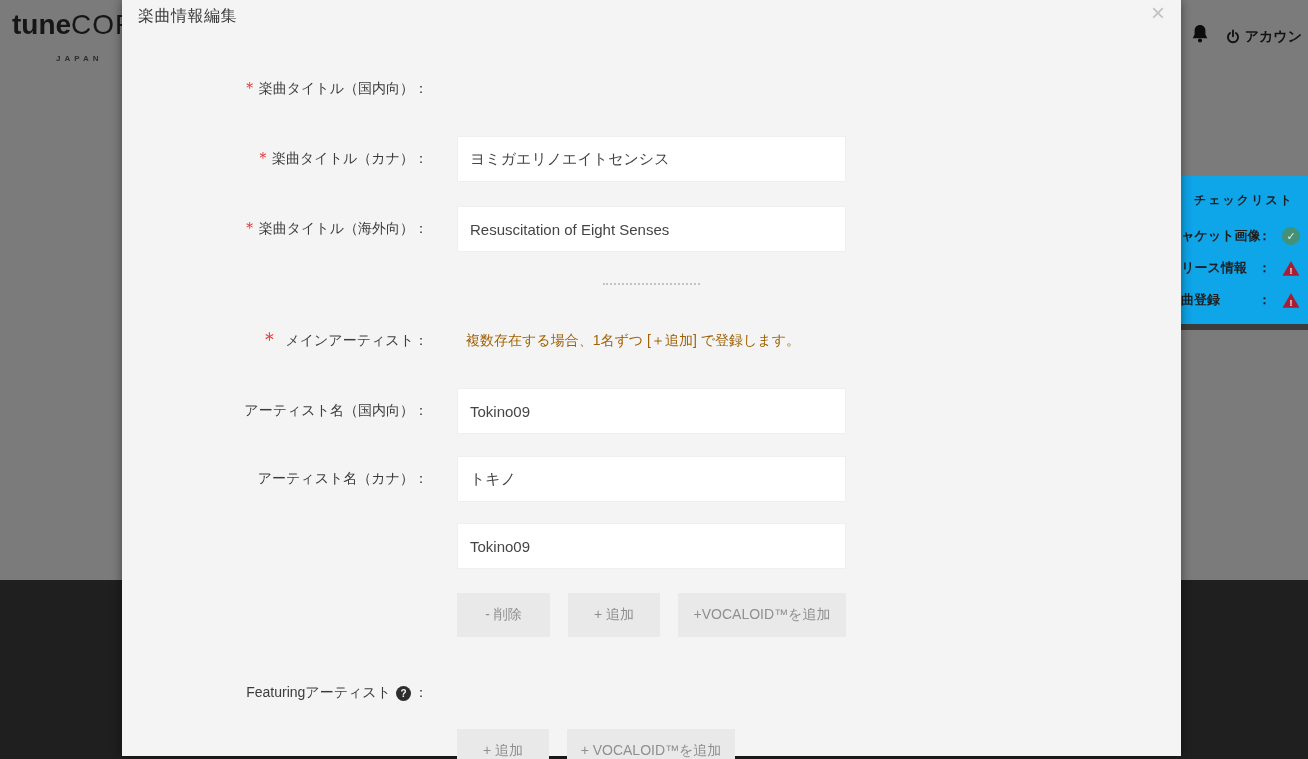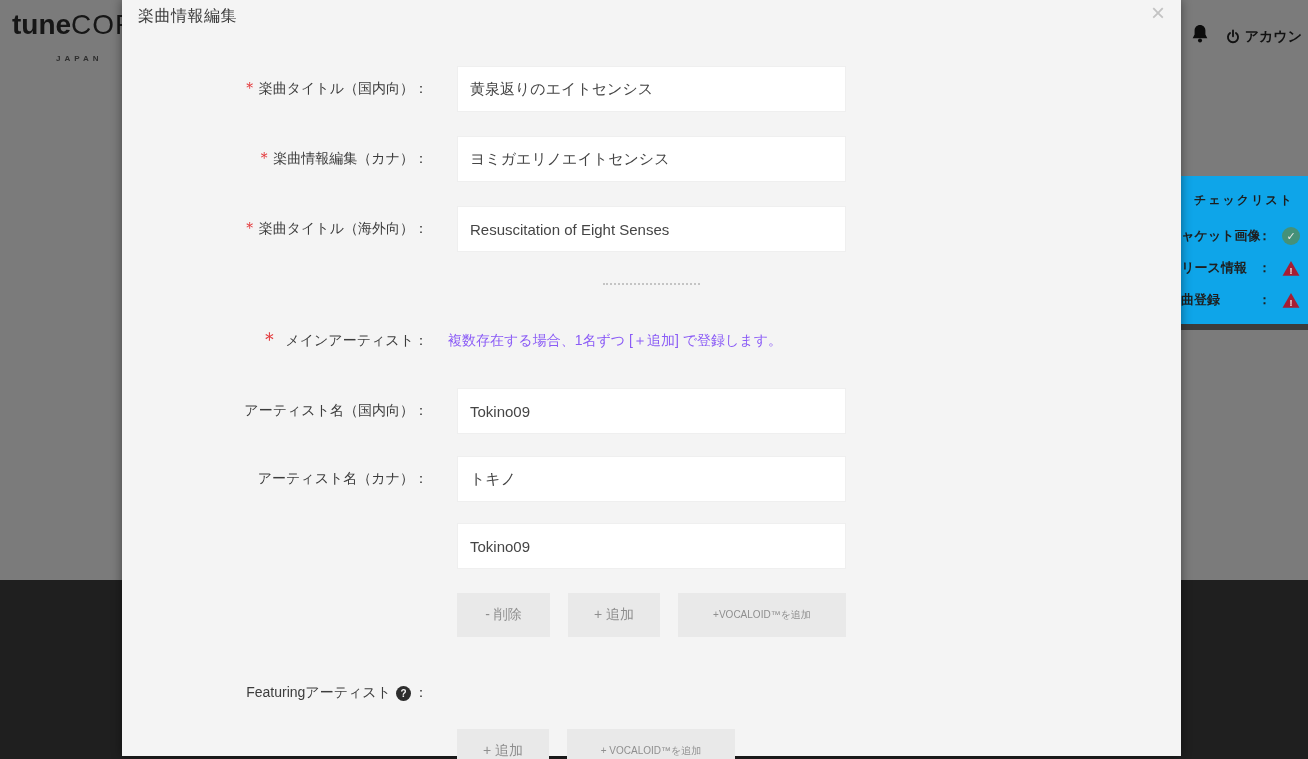--- a/index.html
+++ b/index.html
@@ -94,37 +94,37 @@
   .srow { position:absolute; left:0; width:100%; height:22px; }
   .srow.s-main { top:330px; }
   .srow.s-feat { top:682px; }
   .slabel {
     position:absolute; left:0; top:0; width:306px; height:22px;
     display:flex; align-items:center; justify-content:flex-end;
     font-size:14px; color:#3c3c3c; white-space:nowrap;
   }
   .req-big { color:#e33b3e; font-size:20px; margin-right:6px; position:relative; top:-2px; }
   .shint {
-    position:absolute; left:326px; top:0; height:22px; display:flex; align-items:center;
-    font-size:14px; color:#8b5cf6; white-space:nowrap;
+    position:absolute; left:344px; top:0; height:22px; display:flex; align-items:center;
+    font-size:14px; color:#a16207; white-space:nowrap;
   }
   .help-ico {
     display:inline-flex; width:15px; height:15px; border-radius:50%;
     background:#2d2d2d; color:#f4f4f4; font-size:10px; font-weight:700;
     align-items:center; justify-content:center; margin:0 3px 0 5px; cursor:pointer;
   }
   .btnrow { position:absolute; left:335px; display:flex; gap:18px; }
   .btnrow.b-main { top:593px; }
   .btnrow.b-feat { top:729px; }
   .gbtn {
     height:44px; background:#e9e9e9; border:none; color:#8f8f8f;
     font-size:14px; cursor:pointer; white-space:nowrap;
     font-family:"Liberation Sans","DejaVu Sans",sans-serif;
   }
-  .gbtn.w-del { width:93px; } .gbtn.w-add { width:92px; } .gbtn.w-voc { width:168px; font-size:10px; }
+  .gbtn.w-del { width:93px; } .gbtn.w-add { width:92px; } .gbtn.w-voc { width:168px; font-size:14px; }
 </style>
 </head>
 <body>
 
 <div class="bg-footer"></div>
 
 <div class="logo">
   <span class="lg-main">tune</span><span class="lg-sub">CORE</span>
   <span class="lg-cap">JAPAN</span>
 </div>
@@ -180,27 +180,26 @@
 
 <div class="modal">
   <div class="modal-title">楽曲情報編集</div>
   <div class="modal-close">×</div>
 
   <div class="frow f1">
     <div class="flabel">
       <span class="req">＊</span>
       <span>楽曲タイトル（国内向）：</span>
     </div>
-    <input class="finput" type="text" value="黄泉返りのエイトセンシス" style="">
   </div>
 
   <div class="frow f2">
     <div class="flabel">
       <span class="req">＊</span>
-      <span>楽曲情報編集（カナ）：</span>
+      <span>楽曲タイトル（カナ）：</span>
     </div>
     <input class="finput" type="text" value="ヨミガエリノエイトセンシス" style="">
   </div>
 
   <div class="frow f3">
     <div class="flabel">
       <span class="req">＊</span>
       <span>楽曲タイトル（海外向）：</span>
     </div>
     <input class="finput" type="text" value="Resuscitation of Eight Senses" style="">

